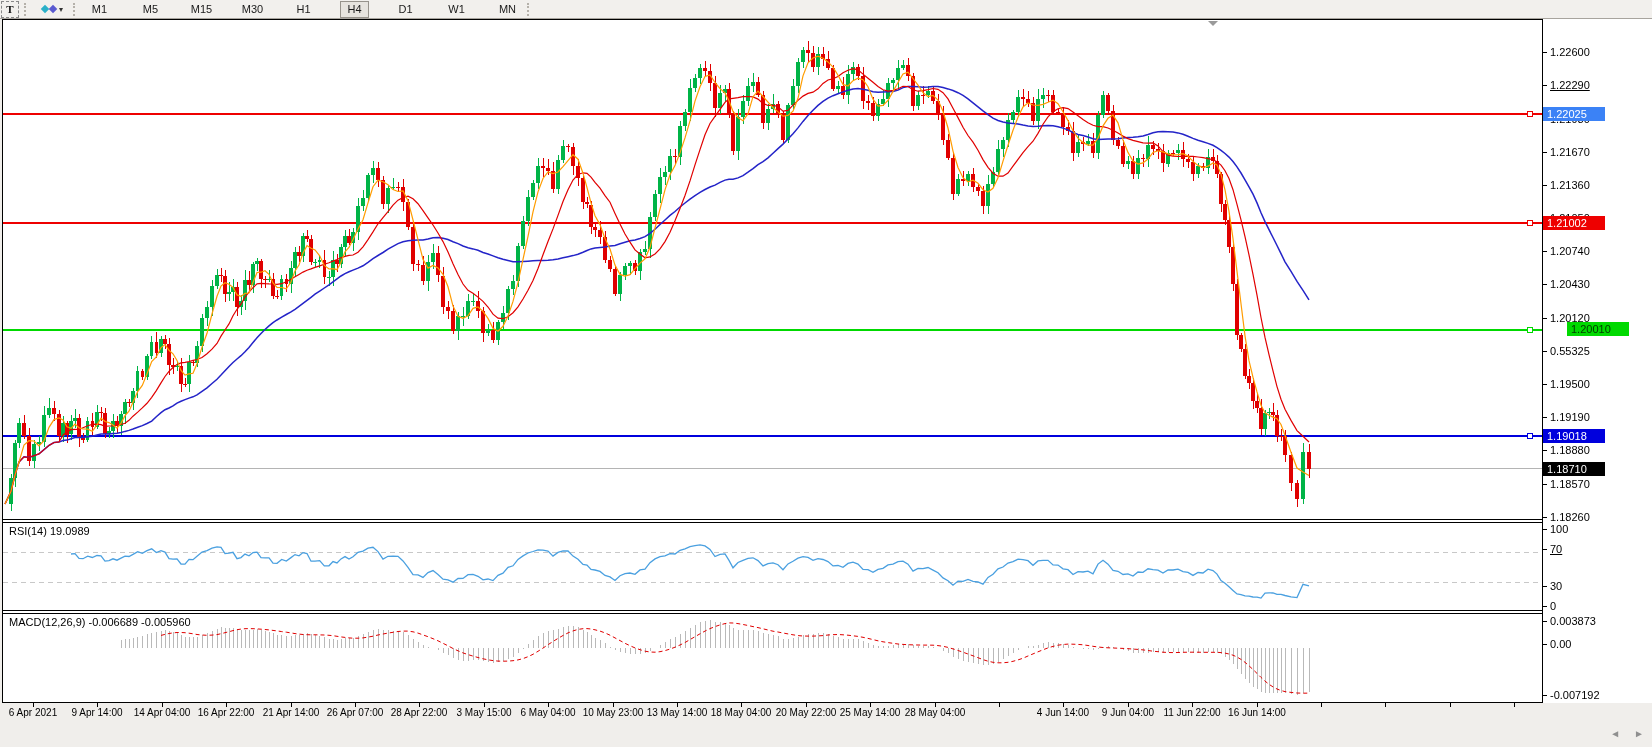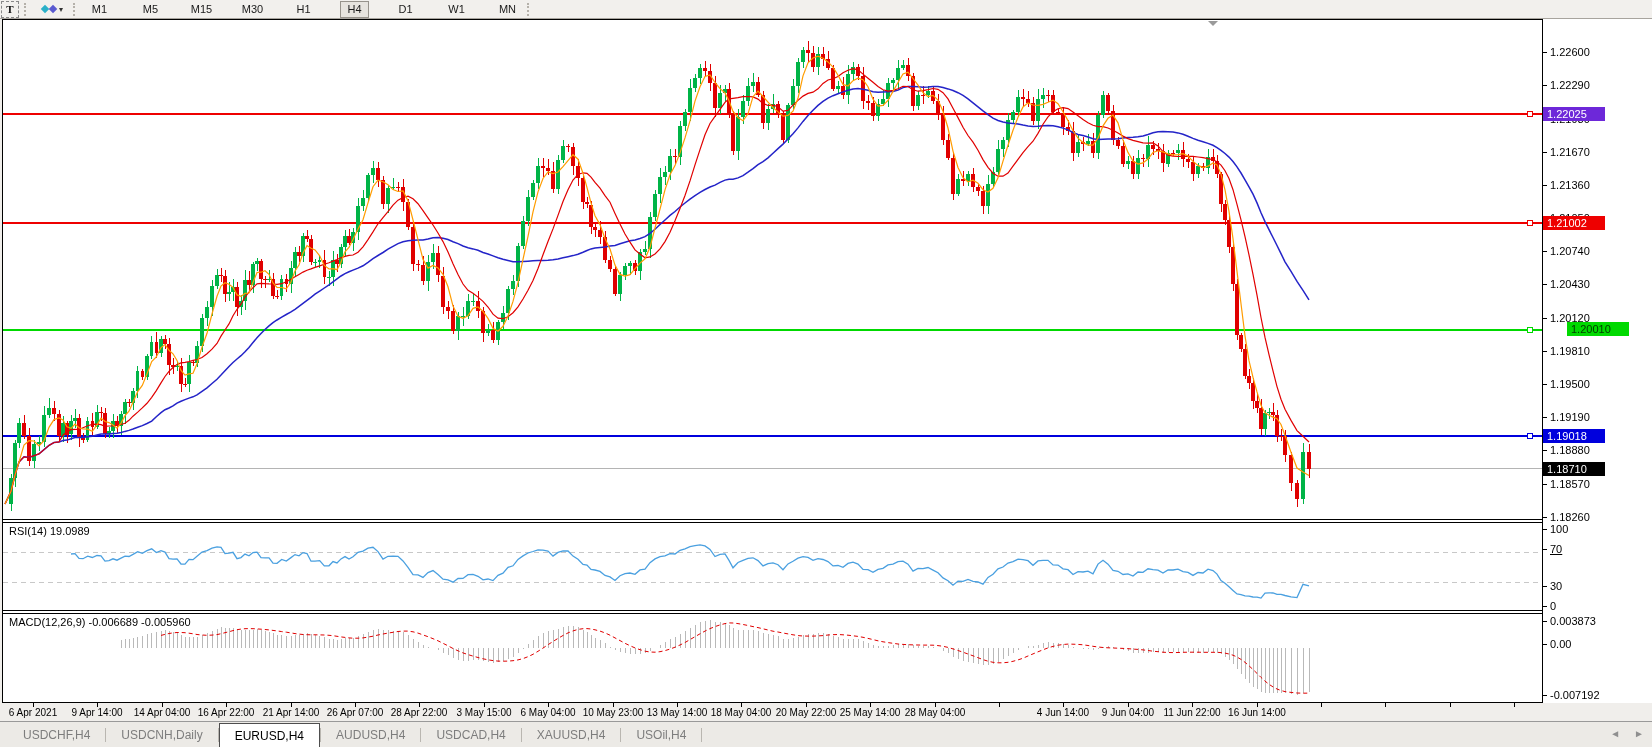--- a/index.html
+++ b/index.html
@@ -921,37 +921,37 @@
 
   <div class="shift-tri"></div>
 
   <div class="panel-label" style="top:525px;">RSI(14) 19.0989</div>
   <div class="panel-label" style="top:616px;">MACD(12,26,9) -0.006689 -0.005960</div>
 
   <div id="yaxis">
       <div class="ydash" style="top:33px;"></div>
       <div class="ytick" style="top:27px;">1.22600</div>
       <div class="ydash" style="top:66px;"></div>
-      <div class="ytick" style="top:60px;">1.22290</div>
+      <div class="ytick" style="top:60px;text-decoration:underline;">1.22290</div>
       <div class="ydash" style="top:100px;"></div>
       <div class="ytick" style="top:94px;">1.21980</div>
       <div class="ydash" style="top:133px;"></div>
       <div class="ytick" style="top:127px;">1.21670</div>
       <div class="ydash" style="top:166px;"></div>
       <div class="ytick" style="top:160px;">1.21360</div>
       <div class="ydash" style="top:199px;"></div>
       <div class="ytick" style="top:193px;">1.21050</div>
       <div class="ydash" style="top:232px;"></div>
       <div class="ytick" style="top:226px;">1.20740</div>
       <div class="ydash" style="top:265px;"></div>
       <div class="ytick" style="top:259px;">1.20430</div>
       <div class="ydash" style="top:299px;"></div>
       <div class="ytick" style="top:293px;">1.20120</div>
       <div class="ydash" style="top:332px;"></div>
-      <div class="ytick" style="top:326px;">1.19810</div>
+      <div class="ytick" style="top:326px;">0.55325</div>
       <div class="ydash" style="top:365px;"></div>
       <div class="ytick" style="top:359px;">1.19500</div>
       <div class="ydash" style="top:398px;"></div>
       <div class="ytick" style="top:392px;">1.19190</div>
       <div class="ydash" style="top:431px;"></div>
       <div class="ytick" style="top:425px;">1.18880</div>
       <div class="ydash" style="top:465px;"></div>
       <div class="ytick" style="top:459px;">1.18570</div>
       <div class="ydash" style="top:498px;"></div>
       <div class="ytick" style="top:492px;">1.18260</div>
@@ -962,21 +962,21 @@
       <div class="ydash" style="top:567px;"></div>
       <div class="ytick" style="top:561px;">30</div>
       <div class="ydash" style="top:587px;"></div>
       <div class="ytick" style="top:581px;">0</div>
       <div class="ydash" style="top:602px;"></div>
       <div class="ytick" style="top:596px;">0.003873</div>
       <div class="ydash" style="top:625px;"></div>
       <div class="ytick" style="top:619px;">0.00</div>
       <div class="ydash" style="top:676px;"></div>
       <div class="ytick" style="top:670px;">-0.007192</div>
-      <div class="plabel" style="top:88px;background:#6d28d9;color:#ffffff;">1.22025</div>
+      <div class="plabel" style="top:88px;background:#3b82f6;color:#ffffff;">1.22025</div>
       <div class="plabel" style="top:197px;background:#ee0000;color:#ffffff;">1.21002</div>
       <div class="plabel" style="top:303px;background:#00d900;color:#003800;margin-left:24px;">1.20010</div>
       <div class="plabel" style="top:410px;background:#0000dd;color:#ffffff;">1.19018</div>
       <div class="plabel" style="top:443px;background:#000000;color:#ffffff;">1.18710</div>
     </div>
 
   <div id="xaxis">
       <div class="xdash" style="left:31px;"></div>
       <div class="xlabel" style="left:31px;">6 Apr 2021</div>
       <div class="xdash" style="left:95px;"></div>
@@ -1016,34 +1016,17 @@
       <div class="xdash" style="left:1190px;"></div>
       <div class="xlabel" style="left:1190px;">11 Jun 22:00</div>
       <div class="xdash" style="left:1255px;"></div>
       <div class="xlabel" style="left:1255px;">16 Jun 14:00</div>
       <div class="xdash" style="left:1319px;"></div>
       <div class="xdash" style="left:1383px;"></div>
       <div class="xdash" style="left:1448px;"></div>
       <div class="xdash" style="left:1512px;"></div>
     </div>
 
-  <div id="tabbar">
-      <div style="width: 8px;"></div>
-      <div class="tab">USDCHF,H4</div>
-      <div class="tabsep"></div>
-      <div class="tab">USDCNH,Daily</div>
-      <div class="tabsep"></div>
-      <div class="tab active">EURUSD,H4</div>
-      <div class="tabsep"></div>
-      <div class="tab">AUDUSD,H4</div>
-      <div class="tabsep"></div>
-      <div class="tab">USDCAD,H4</div>
-      <div class="tabsep"></div>
-      <div class="tab">XAUUSD,H4</div>
-      <div class="tabsep"></div>
-      <div class="tab">USOil,H4</div>
-      <div class="tabsep"></div>
-    </div>
   <div class="tab-scroll">
     <span class="tab-arrow">◄</span>
     <span class="tab-arrow">►</span>
   </div>
 </div>
 
 </body></html>

